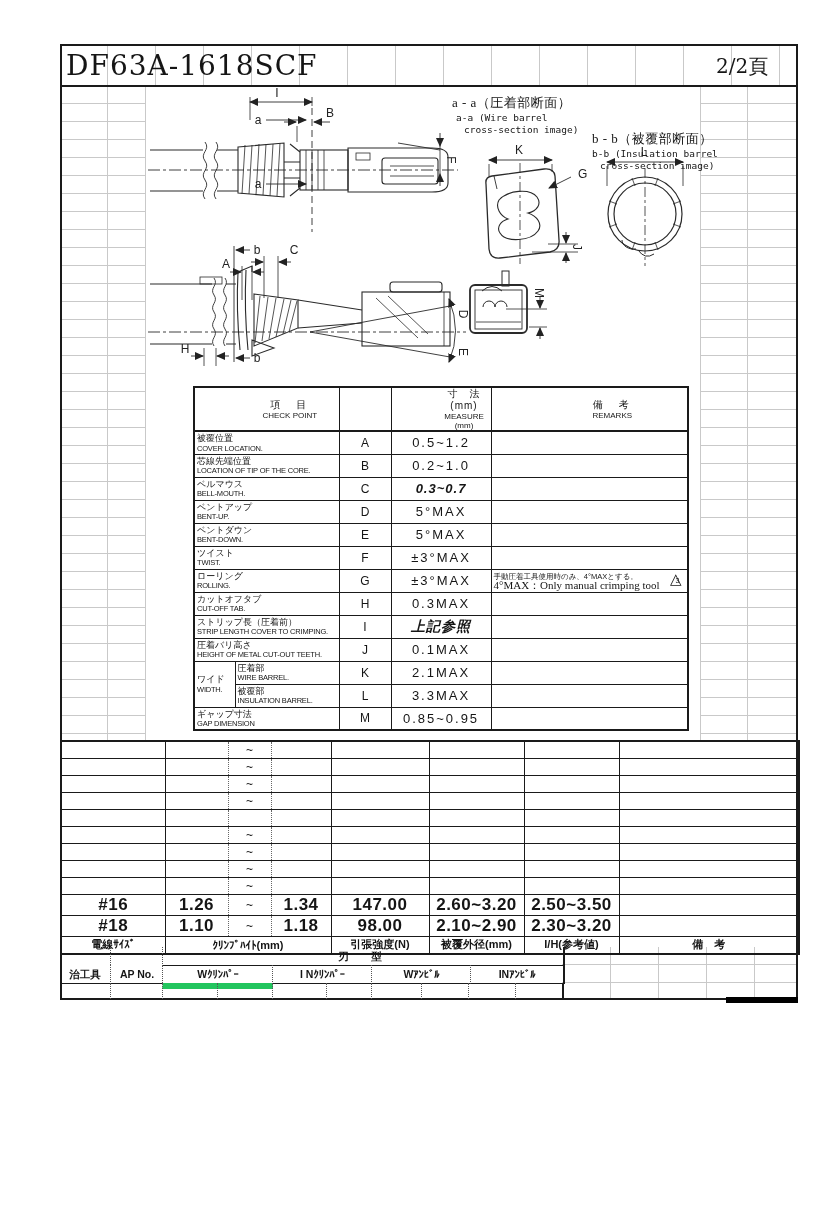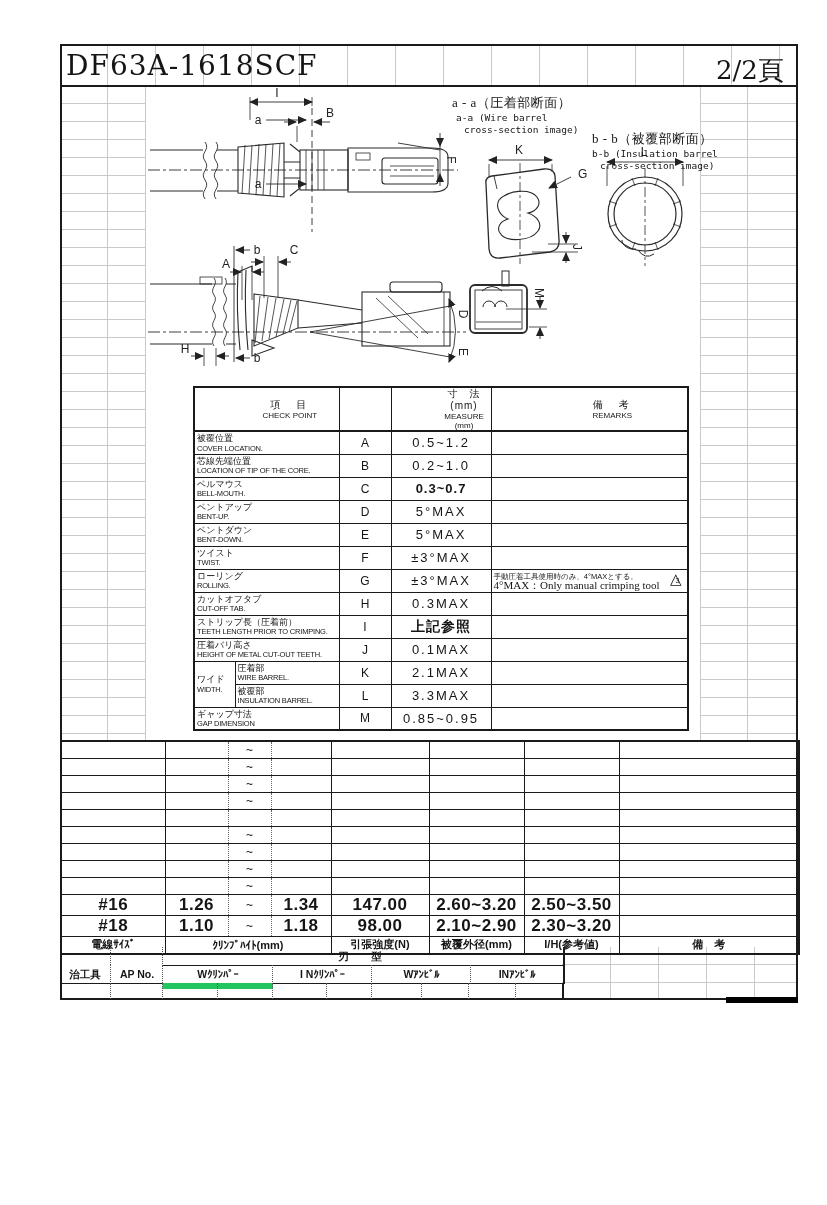--- a/index.html
+++ b/index.html
@@ -10,38 +10,38 @@
   .gridrows{background-image:repeating-linear-gradient(to bottom,transparent 0,transparent 17px,#c9c9c9 17px,#c9c9c9 18px);}
   .gridcols{background-image:repeating-linear-gradient(to right,transparent 0,transparent 47px,#c9c9c9 47px,#c9c9c9 48px);}
   .gvline{position:absolute;width:0;border-left:1px solid #c9c9c9;}
   .ghline{position:absolute;height:0;border-top:1px solid #c9c9c9;}
   
   .dvline{position:absolute;width:0;border-left:2px solid #1a1a1a;}
   .dhline{position:absolute;height:0;border-top:2px solid #1a1a1a;}
   .dot-v{position:absolute;width:0;border-left:1px dotted #555;}
   
   .title-part{font-family:"DejaVu Serif",serif;font-size:28px;letter-spacing:1px;}
-  .title-page{font-family:"DejaVu Serif",serif;font-size:26px;}
+  .title-page{font-family:"DejaVu Serif",serif;font-size:20px;}
   
   .cap-jp{font-size:13px;letter-spacing:0.5px;white-space:nowrap;font-family:Liberation Serif, serif;}
   .cap-en{font-family:"DejaVu Sans Mono",monospace;font-size:9.5px;line-height:12px;white-space:nowrap;}
   
   table.check{border-collapse:collapse;table-layout:fixed;width:494px;background:#fff;}
   table.check{border:2px solid #1a1a1a;}
   table.check td{border:1px solid #1a1a1a;padding:0 2px;vertical-align:middle;overflow:hidden;}
   table.check tr{height:23px;}
   table.check tr.hd{height:27px;}
   table.check tr.hd td{border-bottom:2px solid #1a1a1a;text-align:center;padding-left:48px;}
   .hj{font-size:10px;line-height:12px;letter-spacing:3px;}
   .he{font-size:8px;line-height:9px;letter-spacing:0;}
   .ij{font-size:9px;line-height:10.5px;white-space:nowrap;}
   .ie{font-size:7.5px;line-height:9px;white-space:nowrap;letter-spacing:-0.2px;}
   .lt{font-size:12px;text-align:center;}
   .val{font-size:13px;text-align:center;letter-spacing:2px;white-space:nowrap;}
-  .val.bold{font-weight:bold;letter-spacing:1px;}
+  .val.bold{font-weight:bold;letter-spacing:1px;font-style:italic;}
   .rjp{font-size:7.5px;line-height:9px;white-space:nowrap;}
   .ren{font-size:11px;line-height:9px;white-space:nowrap;font-family:Liberation Serif, serif;}
   .gcell{position:relative;}
   .revtri{position:absolute;right:1px;top:3px;width:16px;height:15px;}
   .revtri .t{position:absolute;left:0;top:-2px;font-size:15px;line-height:16px;}
   .revtri .n{position:absolute;left:5.5px;top:4px;font-size:7px;}
   
   table.wire{border-collapse:collapse;table-layout:fixed;width:738px;background:transparent;border:2px solid #1a1a1a;}
   table.wire td{border:1px solid #1a1a1a;padding:0;text-align:center;overflow:hidden;}
   table.wire td.dl{border-left:1px dotted #666;}
@@ -355,21 +355,21 @@
           <div class="ij">カットオフタブ</div>
           <div class="ie">CUT-OFF TAB.</div>
         </td>
     <td class="lt">H</td>
     <td class="val">0.3MAX</td>
     <td></td>
   </tr>
   <tr>
     <td colspan="2">
           <div class="ij">ストリップ長（圧着前）</div>
-          <div class="ie">TEETH LENGTH PRIOR TO CRIMPING.</div>
+          <div class="ie">STRIP LENGTH COVER TO CRIMPING.</div>
         </td>
     <td class="lt">I</td>
     <td class="val bold" style="font-size:14px;">上記参照</td>
     <td></td>
   </tr>
   <tr>
     <td colspan="2">
           <div class="ij">圧着バリ高さ</div>
           <div class="ie">HEIGHT OF METAL CUT-OUT TEETH.</div>
         </td>

